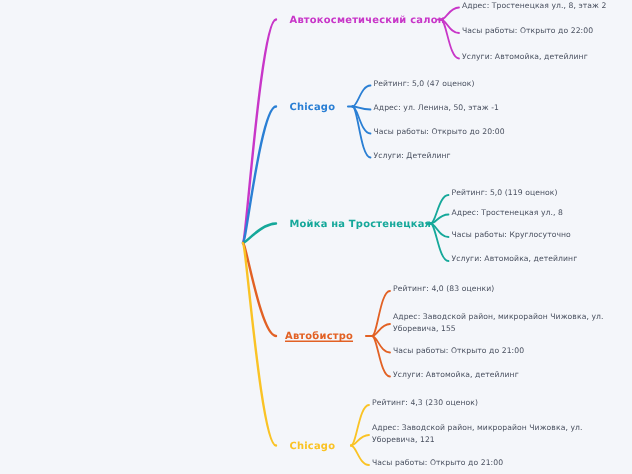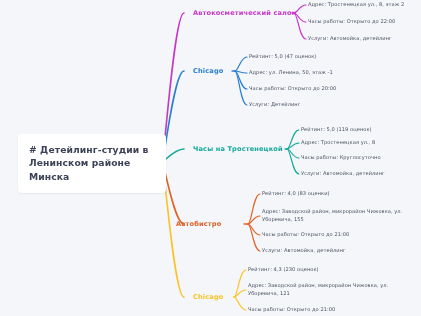--- a/index.html
+++ b/index.html
@@ -82,38 +82,37 @@
       <path d="M 248 224 C 251.6 224, 253.4 216, 260 216" fill="none" stroke="#e26124" stroke-width="1.2" stroke-linecap="round"></path>
       <path d="M 248 224 C 251.6 224, 253.4 235, 260 235" fill="none" stroke="#e26124" stroke-width="1.2" stroke-linecap="round"></path>
       <path d="M 248 224 C 251.6 224, 253.4 251, 260 251" fill="none" stroke="#e26124" stroke-width="1.2" stroke-linecap="round"></path>
       <path d="M 162 162 C 164 162, 174.1 297, 184 297" fill="none" stroke="#fac325" stroke-width="1.6" stroke-linecap="round"></path>
       <path d="M 234 297 L 234 297" fill="none" stroke="#fac325" stroke-width="1.4" stroke-linecap="round"></path>
       <path d="M 234 297 C 237.6 297, 239.4 270, 246 270" fill="none" stroke="#fac325" stroke-width="1.2" stroke-linecap="round"></path>
       <path d="M 234 297 C 237.6 297, 239.4 290, 246 290" fill="none" stroke="#fac325" stroke-width="1.2" stroke-linecap="round"></path>
       <path d="M 234 297 C 237.6 297, 239.4 310, 246 310" fill="none" stroke="#fac325" stroke-width="1.2" stroke-linecap="round"></path>
     </svg>
 
-  <div class="root-card" style="left: 18px; top: 134px; width: 148px; background: rgb(255, 255, 255); color: rgb(60, 66, 87);"># Детейлинг-студии в Ленинском районе Минска</div>
 
   <div id="branch-layer">
       <div class="branch-label" style="left: 193px; top: 13px; color: rgb(200, 54, 200);">Автокосметический салон</div>
       <div class="leaf-label" style="left: 308px; top: 5px; white-space: nowrap;">Адрес: Тростенецкая ул., 8, этаж 2</div>
       <div class="leaf-label" style="left: 308px; top: 22px; white-space: nowrap;">Часы работы: Открыто до 22:00</div>
       <div class="leaf-label" style="left: 308px; top: 39px; white-space: nowrap;">Услуги: Автомойка, детейлинг</div>
       <div class="branch-label" style="left: 193px; top: 71px; color: rgb(42, 127, 212);">Chicago</div>
       <div class="leaf-label" style="left: 249px; top: 57px; white-space: nowrap;">Рейтинг: 5,0 (47 оценок)</div>
       <div class="leaf-label" style="left: 249px; top: 73px; white-space: nowrap;">Адрес: ул. Ленина, 50, этаж -1</div>
       <div class="leaf-label" style="left: 249px; top: 89px; white-space: nowrap;">Часы работы: Открыто до 20:00</div>
       <div class="leaf-label" style="left: 249px; top: 105px; white-space: nowrap;">Услуги: Детейлинг</div>
-      <div class="branch-label" style="left: 193px; top: 149px; color: rgb(21, 168, 154);">Часы на Тростенецкой</div>
+      <div class="branch-label" style="left: 193px; top: 149px; color: rgb(21, 168, 154);">Мойка на Тростенецкая</div>
       <div class="leaf-label" style="left: 301px; top: 130px; white-space: nowrap;">Рейтинг: 5,0 (119 оценок)</div>
       <div class="leaf-label" style="left: 301px; top: 143px; white-space: nowrap;">Адрес: Тростенецкая ул., 8</div>
       <div class="leaf-label" style="left: 301px; top: 158px; white-space: nowrap;">Часы работы: Круглосуточно</div>
       <div class="leaf-label" style="left: 301px; top: 174px; white-space: nowrap;">Услуги: Автомойка, детейлинг</div>
-      <div class="branch-label" style="left: 176px; top: 224px; color: rgb(226, 97, 36);">Автобистро</div>
+      <div class="branch-label" style="left: 190px; top: 224px; color: rgb(226, 97, 36); text-decoration: underline;">Автобистро</div>
       <div class="leaf-label" style="left: 262px; top: 194px; white-space: nowrap;">Рейтинг: 4,0 (83 оценки)</div>
       <div class="leaf-label" style="left: 262px; top: 216px; width: 150px;">Адрес: Заводской район, микрорайон Чижовка, ул. Уборевича, 155</div>
       <div class="leaf-label" style="left: 262px; top: 235px; white-space: nowrap;">Часы работы: Открыто до 21:00</div>
       <div class="leaf-label" style="left: 262px; top: 251px; white-space: nowrap;">Услуги: Автомойка, детейлинг</div>
       <div class="branch-label" style="left: 193px; top: 297px; color: rgb(250, 195, 37);">Chicago</div>
       <div class="leaf-label" style="left: 248px; top: 270px; white-space: nowrap;">Рейтинг: 4,3 (230 оценок)</div>
       <div class="leaf-label" style="left: 248px; top: 290px; width: 150px;">Адрес: Заводской район, микрорайон Чижовка, ул. Уборевича, 121</div>
       <div class="leaf-label" style="left: 248px; top: 310px; white-space: nowrap;">Часы работы: Открыто до 21:00</div>
     </div>
 

